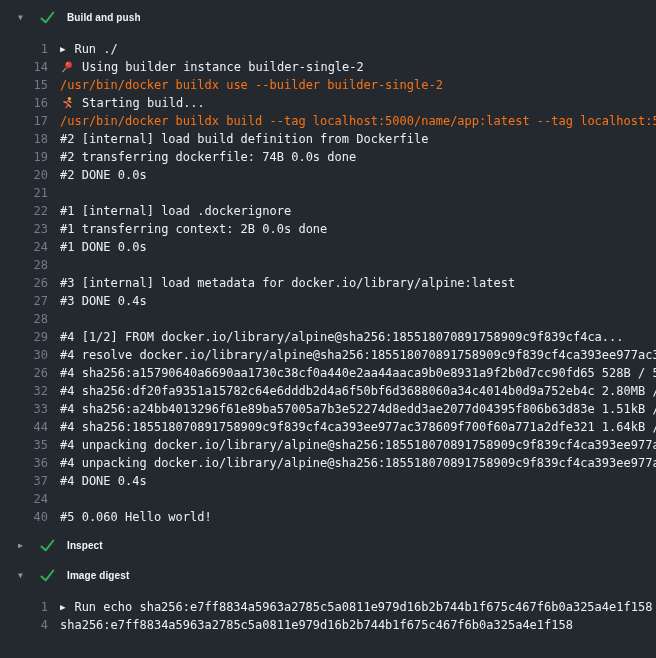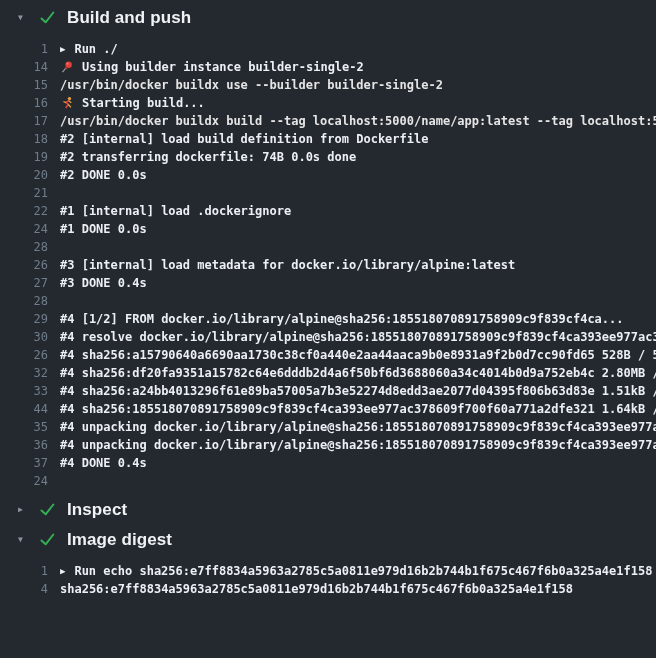--- a/index.html
+++ b/index.html
@@ -20,38 +20,38 @@
   .sec-toggle {
     margin-left: 18px; width: 12px;
     color: #8b949e; font-size: 8px; line-height: 21px;
     flex: none; text-align: left;
   }
   .sec-check { margin-left: 10px; width: 15px; height: 13px; flex: none; display: flex; align-items: center; }
   .sec-check svg { display: block; }
   .sec-title {
     margin-left: 12px;
     font-family: "Liberation Sans", "DejaVu Sans", sans-serif;
-    font-weight: 700; font-size: 17px; color: #f0f3f6;
+    font-weight: 700; font-size: 10px; color: #f0f3f6;
     letter-spacing: 0.1px;
   }
   .section-body { margin-top: 12px; }
   .log-line { display: flex; height: 18px; white-space: pre; font-size: 12px; line-height: 18px; }
   .ln {
     width: 48px; min-width: 48px; text-align: right;
     color: #717d8a; cursor: pointer; flex: none;
   }
   .lt {
     margin-left: 12px; color: #eceff4; overflow: hidden;
     display: flex; align-items: center; white-space: pre; flex: 1 1 auto; min-width: 0;
   }
-  .lt.cmd { color: #e5e5e5; }
+  .lt.cmd { color: #f97316; }
   .inline-icon { width: 14px; height: 14px; margin-right: 8px; flex: none; display: inline-flex; }
   .inline-icon svg { width: 14px; height: 14px; display: block; }
   .expander { color: #eceff4; font-size: 9px; margin-right: 9px; flex: none; cursor: pointer; }
-  .txt-frag { overflow: hidden; white-space: pre; font-weight: bold; }
+  .txt-frag { overflow: hidden; white-space: pre; }
 </style>
 </head>
 <body>
 
 <div class="viewer">
     <div class="section">
       <div class="section-header">
         <span class="sec-toggle">▼</span>
         <span class="sec-check">
           <svg width="15" height="13" viewBox="0 0 16 14">
@@ -73,35 +73,37 @@
                 <circle cx="10.8" cy="2.9" r="1.9" fill="#e8a33d"></circle>
                 <path d="M10 5.1 L6.9 7.5 L9.5 9.5 L6.6 13.7" fill="none" stroke="#d8453c" stroke-width="1.9"></path>
                 <path d="M10 5.5 L12.9 7.7 M6.9 7.5 L3.9 6.3 M9.5 9.7 L12.5 13" fill="none" stroke="#e8a33d" stroke-width="1.5"></path>
               </svg></span><span class="txt-frag">Starting build...</span></span></div>
         <div class="log-line"><span class="ln">17</span><span class="lt cmd"><span class="txt-frag">/usr/bin/docker buildx build --tag localhost:5000/name/app:latest --tag localhost:5</span></span></div>
         <div class="log-line"><span class="ln">18</span><span class="lt"><span class="txt-frag">#2 [internal] load build definition from Dockerfile</span></span></div>
         <div class="log-line"><span class="ln">19</span><span class="lt"><span class="txt-frag">#2 transferring dockerfile: 74B 0.0s done</span></span></div>
         <div class="log-line"><span class="ln">20</span><span class="lt"><span class="txt-frag">#2 DONE 0.0s</span></span></div>
         <div class="log-line"><span class="ln">21</span><span class="lt"><span class="txt-frag"></span></span></div>
         <div class="log-line"><span class="ln">22</span><span class="lt"><span class="txt-frag">#1 [internal] load .dockerignore</span></span></div>
+        <div class="log-line"><span class="ln">23</span><span class="lt"><span class="txt-frag">#1 transferring context: 2B 0.0s done</span></span></div>
         <div class="log-line"><span class="ln">24</span><span class="lt"><span class="txt-frag">#1 DONE 0.0s</span></span></div>
         <div class="log-line"><span class="ln">28</span><span class="lt"><span class="txt-frag"></span></span></div>
         <div class="log-line"><span class="ln">26</span><span class="lt"><span class="txt-frag">#3 [internal] load metadata for docker.io/library/alpine:latest</span></span></div>
         <div class="log-line"><span class="ln">27</span><span class="lt"><span class="txt-frag">#3 DONE 0.4s</span></span></div>
         <div class="log-line"><span class="ln">28</span><span class="lt"><span class="txt-frag"></span></span></div>
         <div class="log-line"><span class="ln">29</span><span class="lt"><span class="txt-frag">#4 [1/2] FROM docker.io/library/alpine@sha256:185518070891758909c9f839cf4ca...</span></span></div>
         <div class="log-line"><span class="ln">30</span><span class="lt"><span class="txt-frag">#4 resolve docker.io/library/alpine@sha256:185518070891758909c9f839cf4ca393ee977ac3</span></span></div>
         <div class="log-line"><span class="ln">26</span><span class="lt"><span class="txt-frag">#4 sha256:a15790640a6690aa1730c38cf0a440e2aa44aaca9b0e8931a9f2b0d7cc90fd65 528B / 5</span></span></div>
         <div class="log-line"><span class="ln">32</span><span class="lt"><span class="txt-frag">#4 sha256:df20fa9351a15782c64e6dddb2d4a6f50bf6d3688060a34c4014b0d9a752eb4c 2.80MB /</span></span></div>
         <div class="log-line"><span class="ln">33</span><span class="lt"><span class="txt-frag">#4 sha256:a24bb4013296f61e89ba57005a7b3e52274d8edd3ae2077d04395f806b63d83e 1.51kB /</span></span></div>
         <div class="log-line"><span class="ln">44</span><span class="lt"><span class="txt-frag">#4 sha256:185518070891758909c9f839cf4ca393ee977ac378609f700f60a771a2dfe321 1.64kB /</span></span></div>
         <div class="log-line"><span class="ln">35</span><span class="lt"><span class="txt-frag">#4 unpacking docker.io/library/alpine@sha256:185518070891758909c9f839cf4ca393ee977a</span></span></div>
         <div class="log-line"><span class="ln">36</span><span class="lt"><span class="txt-frag">#4 unpacking docker.io/library/alpine@sha256:185518070891758909c9f839cf4ca393ee977a</span></span></div>
         <div class="log-line"><span class="ln">37</span><span class="lt"><span class="txt-frag">#4 DONE 0.4s</span></span></div>
         <div class="log-line"><span class="ln">24</span><span class="lt"><span class="txt-frag"></span></span></div>
+        <div class="log-line"><span class="ln">40</span><span class="lt"><span class="txt-frag">#5 0.060 Hello world!</span></span></div>
       </div>
     </div>
     <div class="section">
       <div class="section-header">
         <span class="sec-toggle">▶</span>
         <span class="sec-check">
           <svg width="15" height="13" viewBox="0 0 16 14">
             <path d="M1.5 8 L6 12.2 L14.3 1.6" fill="none" stroke="#34b054" stroke-width="2.1" stroke-linecap="round" stroke-linejoin="round"></path>
           </svg>
         </span>

